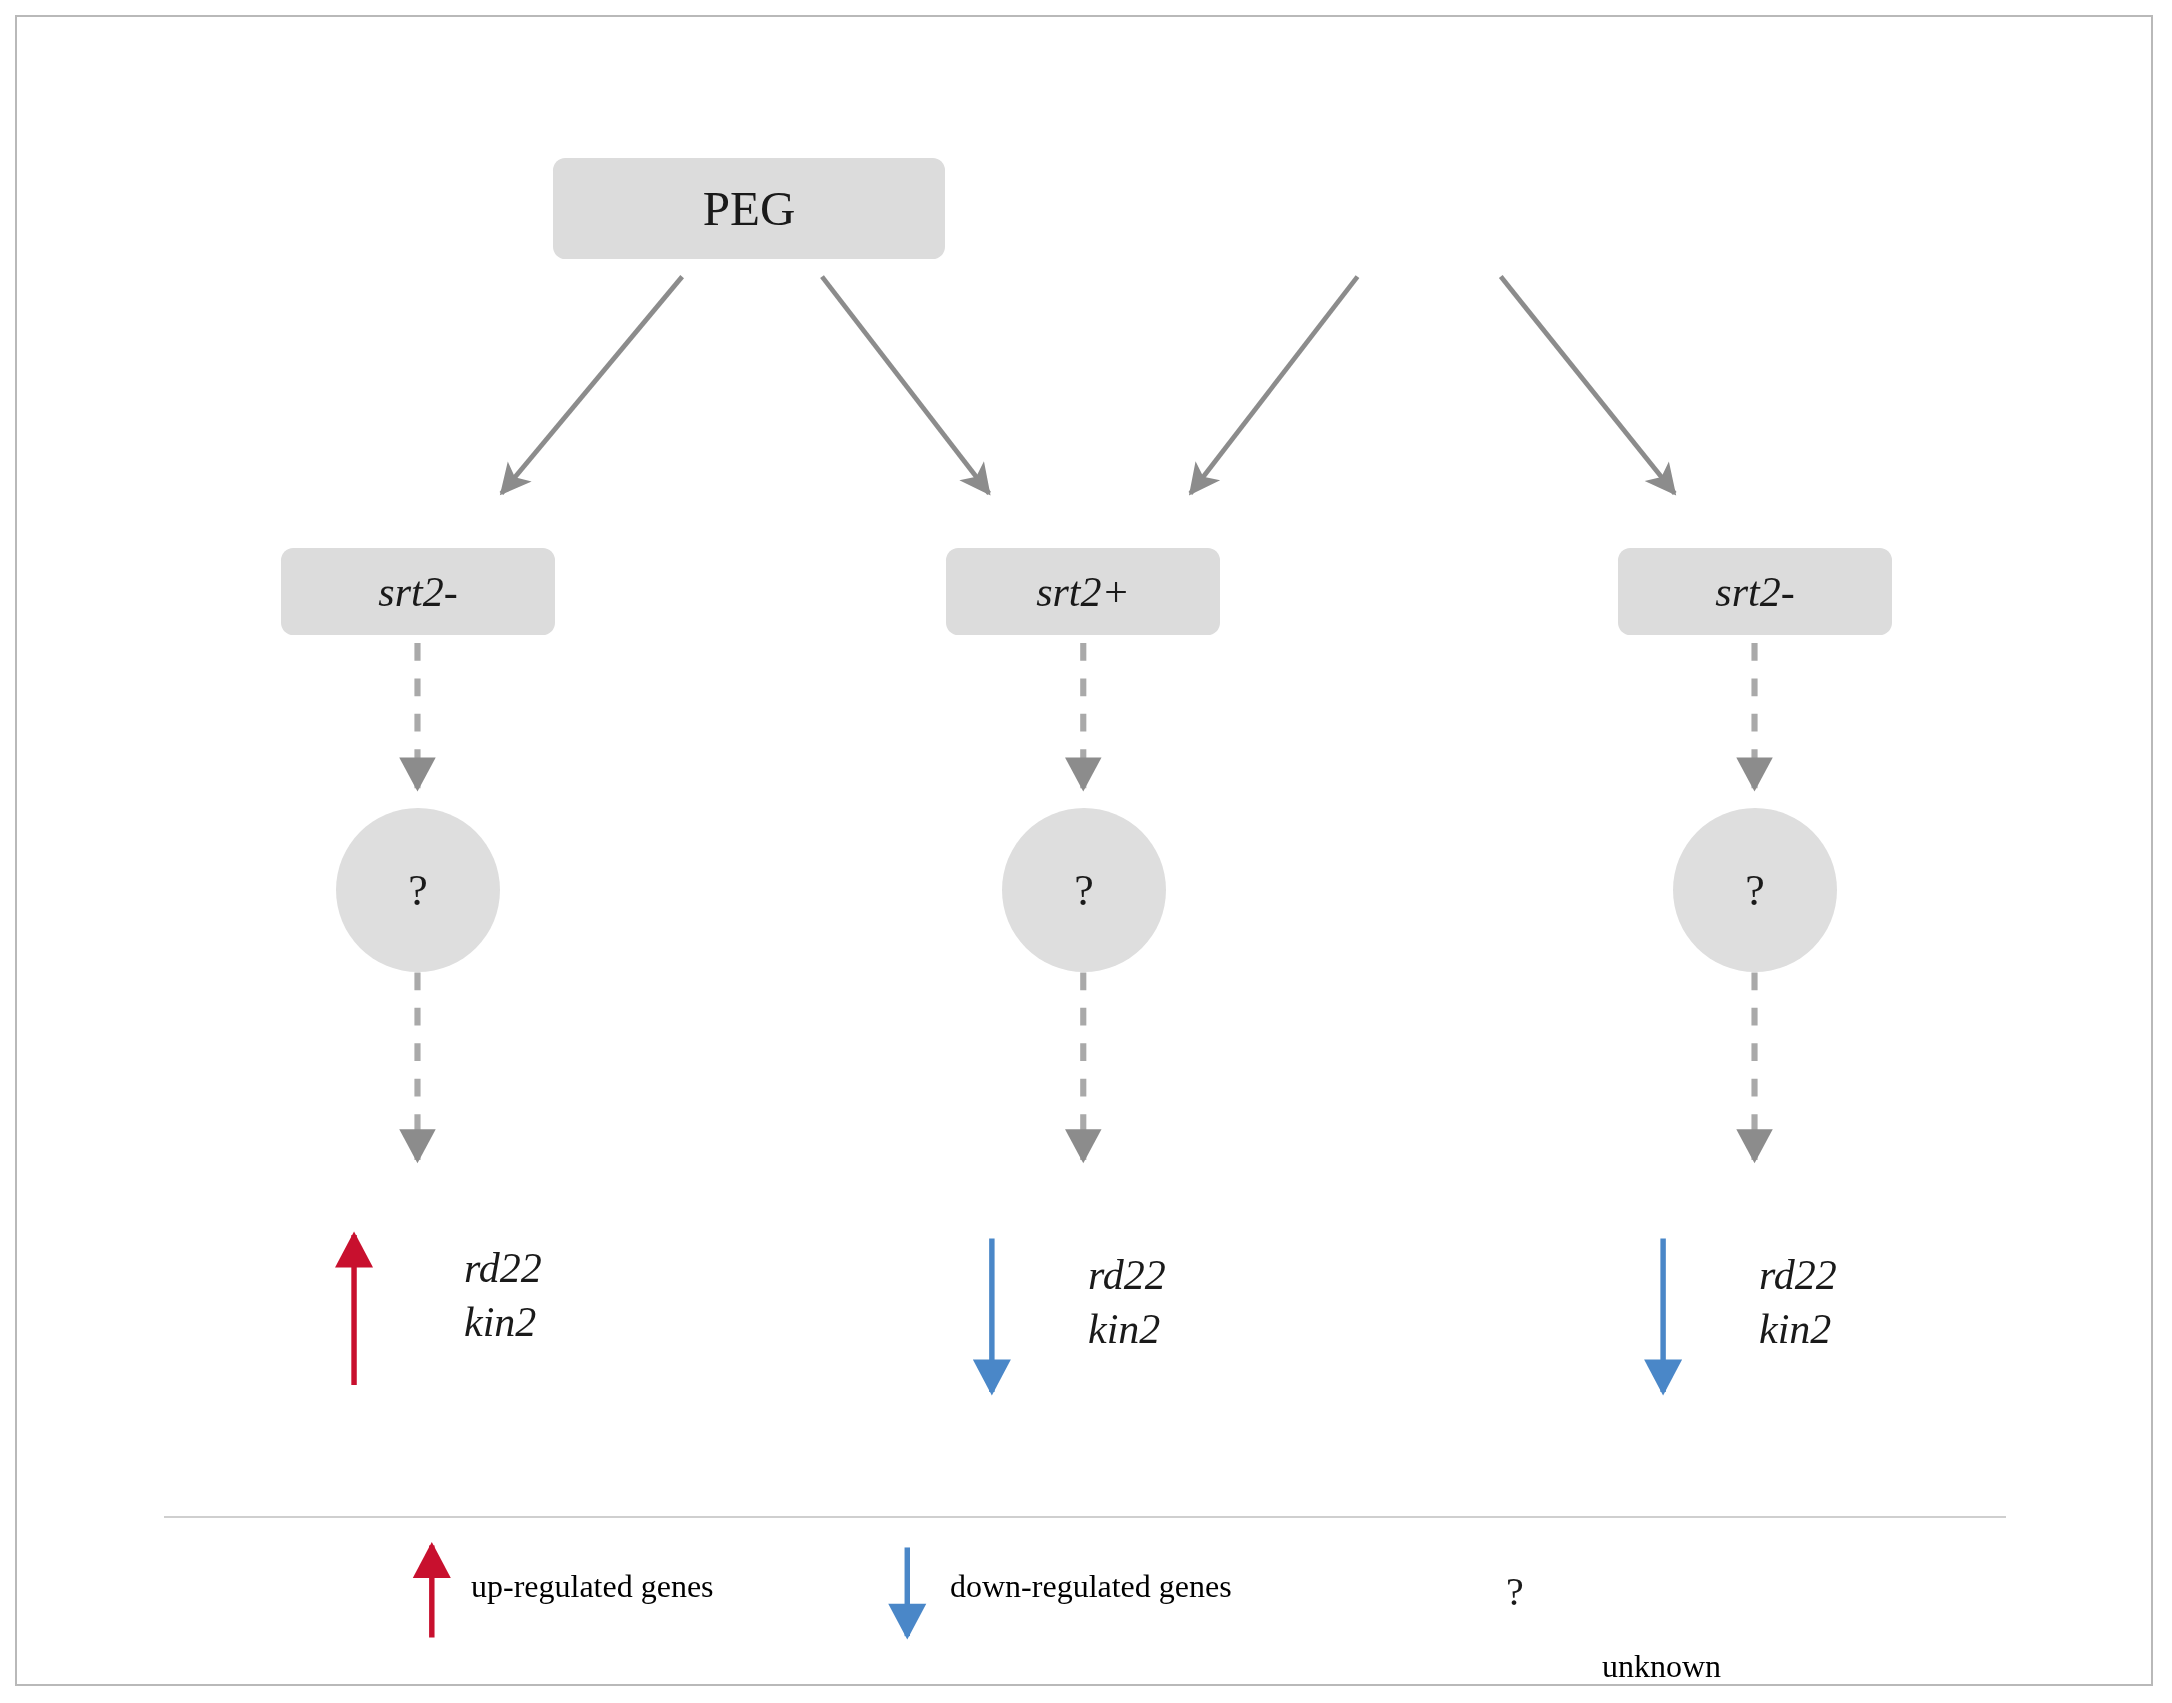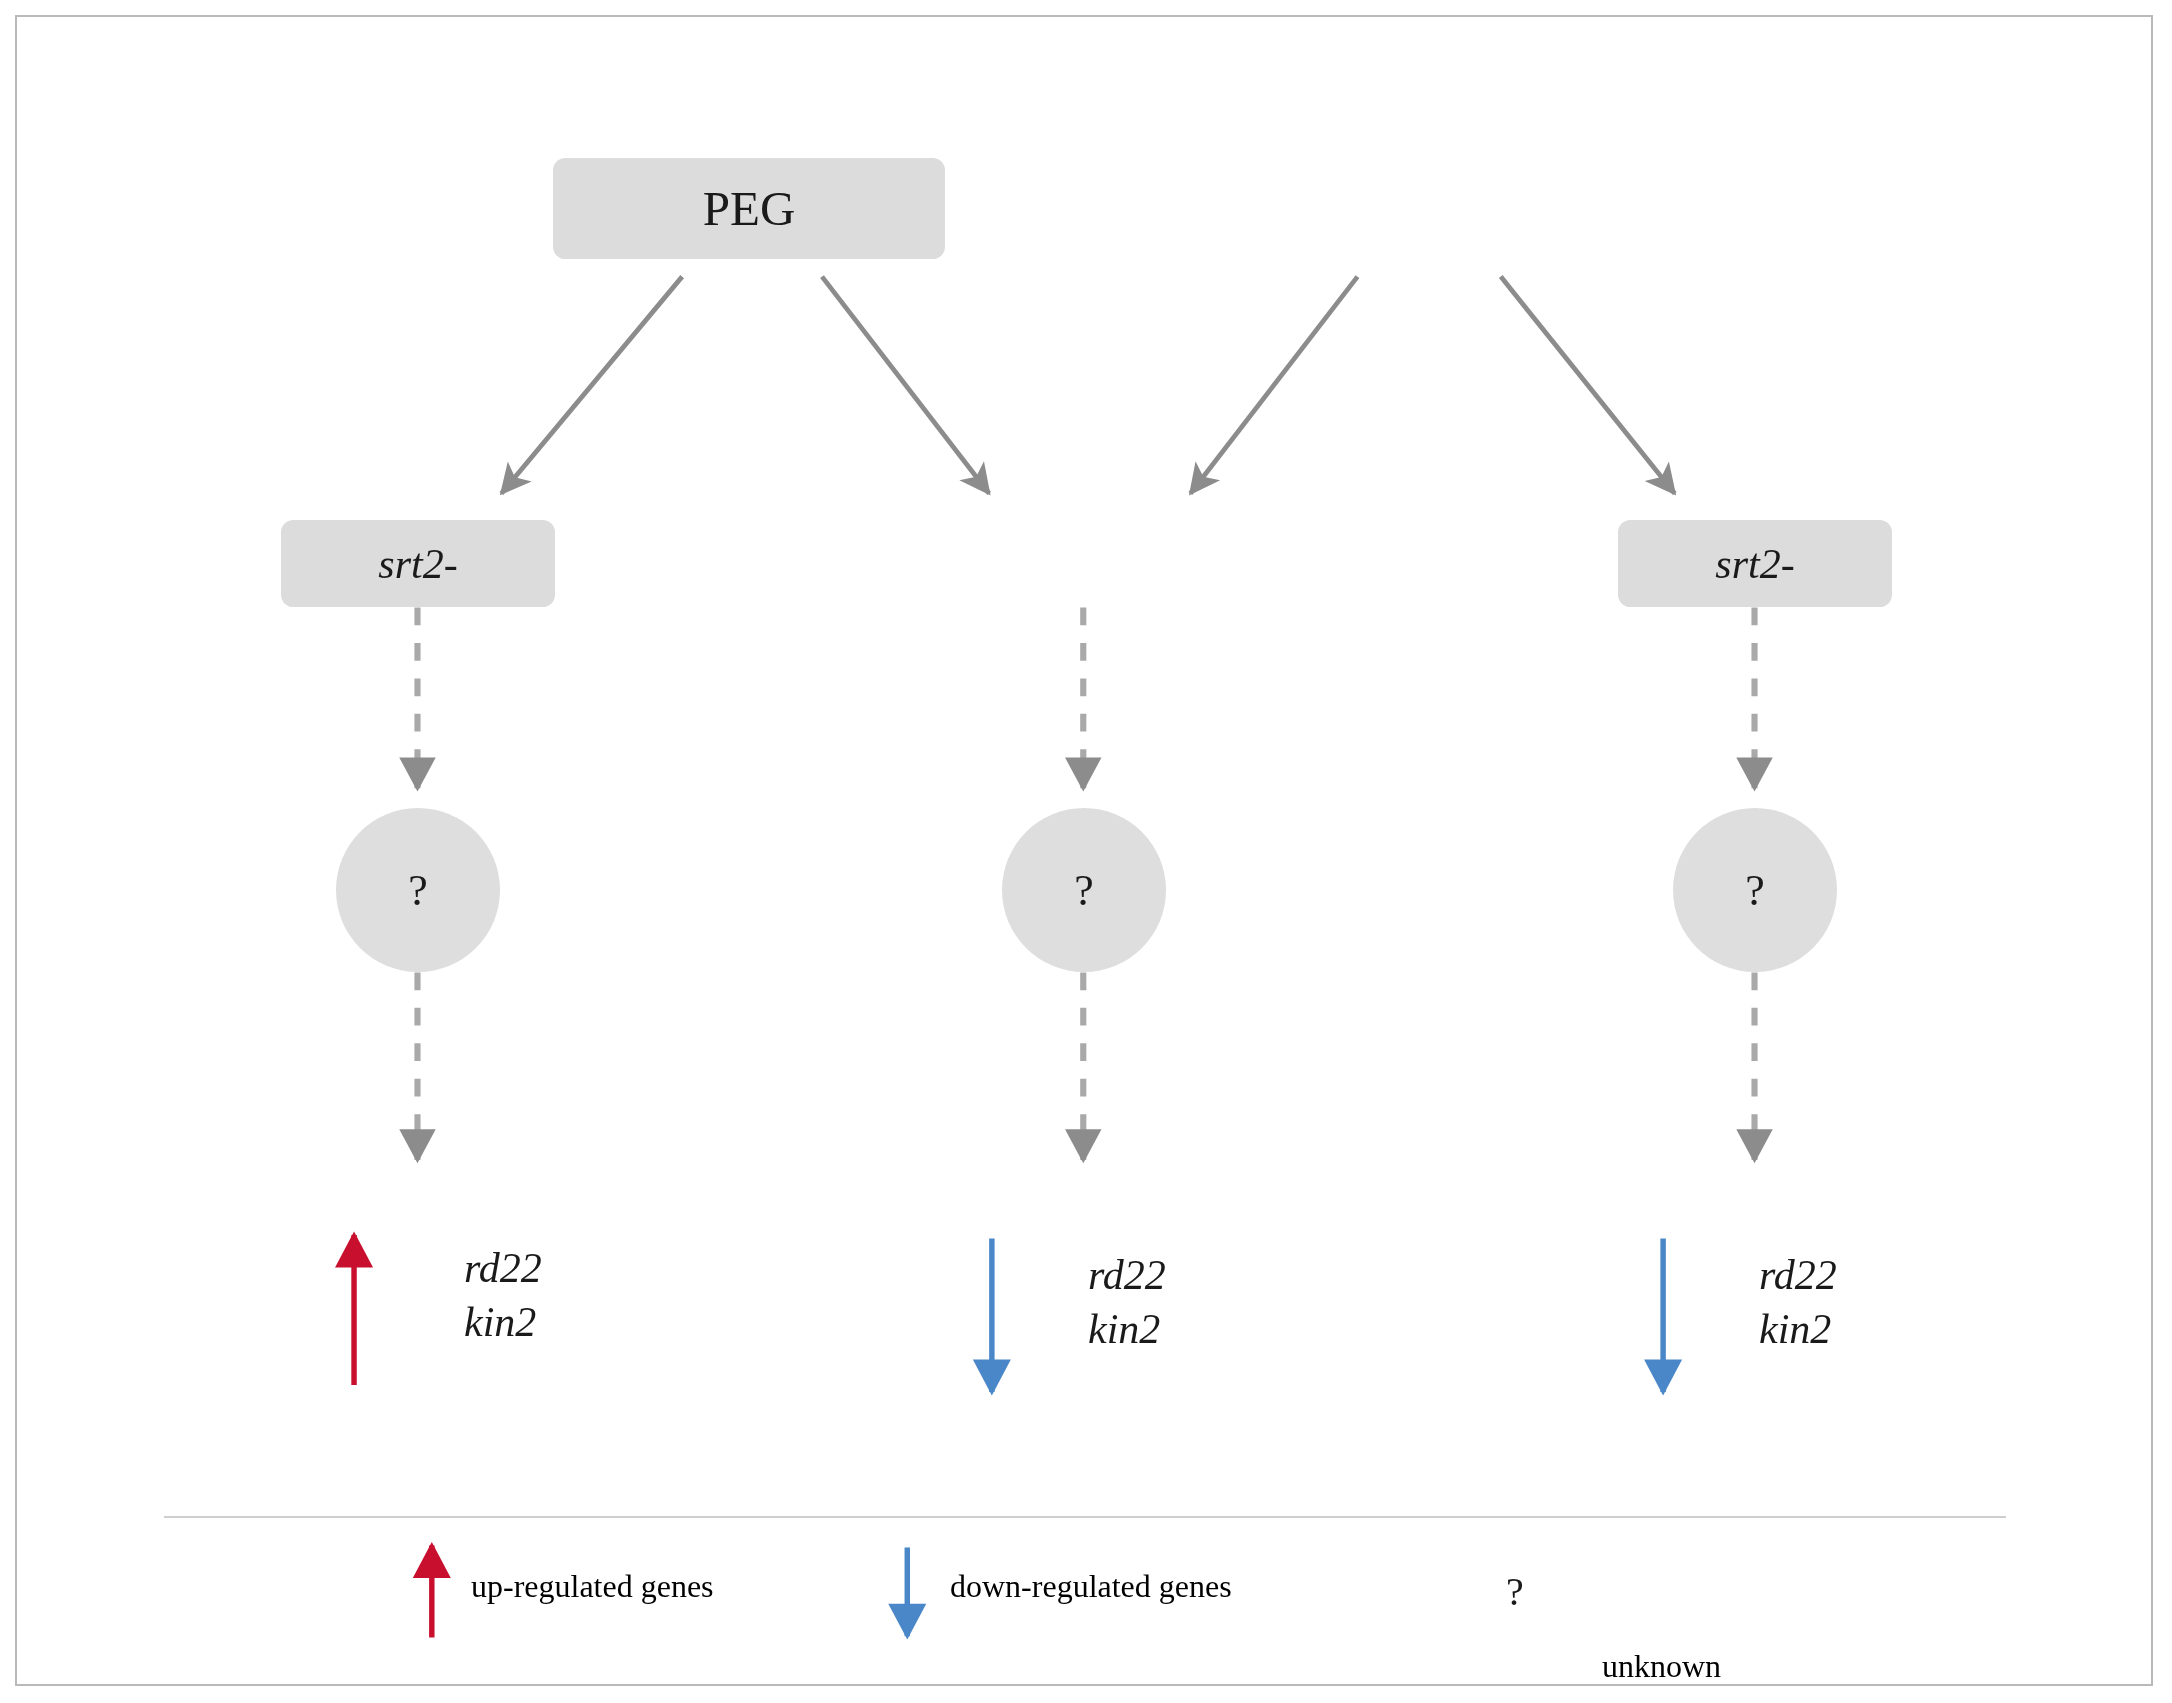--- a/index.html
+++ b/index.html
@@ -47,20 +47,21 @@
   }
   .node-box.stress {
     height: 101px;
     font-size: 49px;
     font-style: normal;
   }
   .node-box.geno {
     height: 87px;
     font-size: 42px;
     font-style: italic;
+    margin-top: 28px;
   }
   .qcircle {
     position: absolute;
     width: 164px;
     height: 164px;
     border-radius: 50%;
     background: #dedede;
     display: flex;
     align-items: center;
     justify-content: center;
@@ -143,20 +144,23 @@
     <line x1="1330" y1="2268" x2="1330" y2="2398" stroke="#4a87c8" stroke-width="8" marker-end="url(#ah-blue)"></line>
   </svg>
 
   <div class="node-box stress" style="left:553px; top:158px; width:392px;">
     <span>PEG</span>
   </div>
 
   <div class="node-box geno" style="left:281px; top:520px; width:274px;">
     <span>srt2-</span>
   </div>
+  <div class="node-box geno" style="left:946px; top:520px; width:274px;">
+    <span>srt2+</span>
+  </div>
   <div class="node-box geno" style="left:1618px; top:520px; width:274px;">
     <span>srt2-</span>
   </div>
 
   <div class="qcircle" style="left:336px; top:808px;">
     <span>?</span>
   </div>
   <div class="qcircle" style="left:1002px; top:808px;">
     <span>?</span>
   </div>

